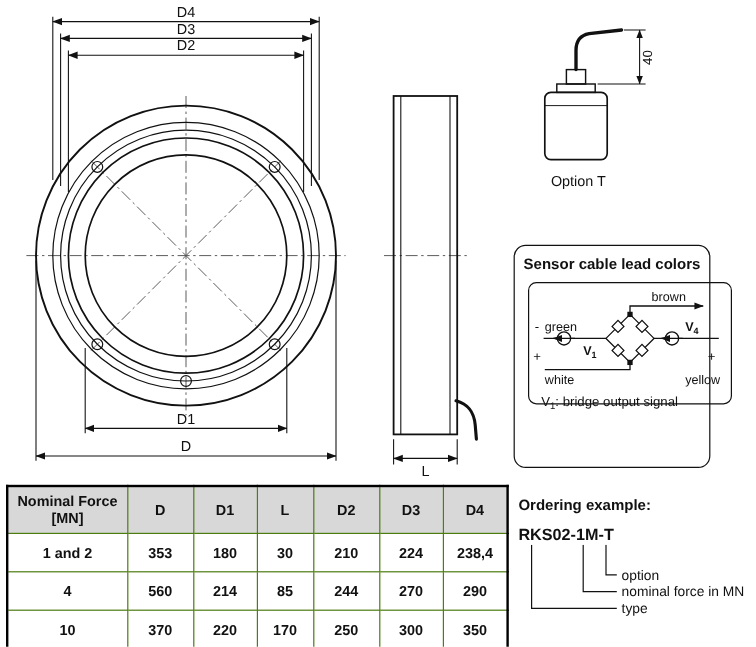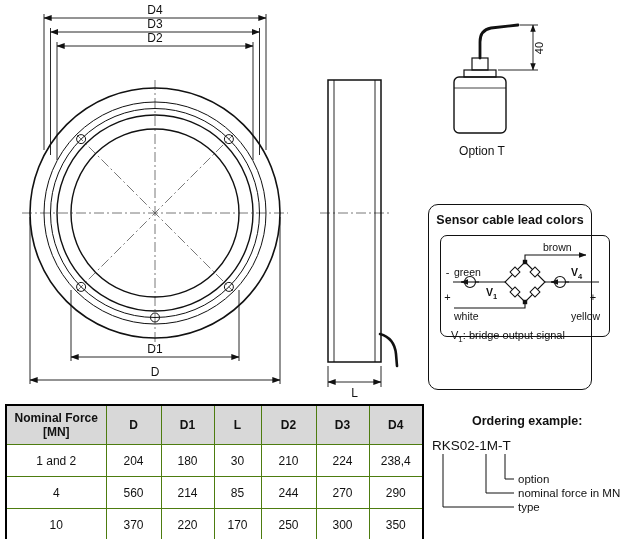--- a/index.html
+++ b/index.html
@@ -33,26 +33,26 @@
 
   
   #dim-table{
     position:absolute;left:5px;top:404px;border-collapse:collapse;
     border:2px solid #000;font-size:12px;background:#fff;
   }
   #dim-table th,#dim-table td{
     border:1px solid #4d7c0f;text-align:center;vertical-align:middle;padding:0 4px;
   }
   #dim-table th{background:#d8d8d8;font-weight:bold;height:38px;}
-  #dim-table td{height:31px;font-weight:normal;}
+  #dim-table td{height:31px;font-weight:bold;}
 
   
   #ordering{left:432px;top:414px;width:196px;}
-  #ordering .ord-title{font-weight:bold;font-size:12.5px;margin-left:40px;}
-  #ordering .ord-code{font-weight:normal;font-size:13.5px;margin-top:10px;}
+  #ordering .ord-title{font-weight:bold;font-size:12.5px;}
+  #ordering .ord-code{font-weight:bold;font-size:13.5px;margin-top:10px;}
 </style>
 </head>
 <body>
 
 <svg class="abs" style="left:0;top:0" width="420" height="400" viewBox="0 0 420 400">
   <defs>
     <marker id="ah" viewBox="0 0 10 10" refX="9.5" refY="5" markerWidth="9" markerHeight="9" orient="auto-start-reverse">
       <path d="M0,1.2 L10,5 L0,8.8 z" fill="#111"></path>
     </marker>
   </defs>
@@ -220,21 +220,21 @@
       <th>D1</th>
       <th>L</th>
       <th>D2</th>
       <th>D3</th>
       <th>D4</th>
     </tr>
   </thead>
   <tbody>
     <tr>
       <td>1 and 2</td>
-      <td>204</td>
+      <td>353</td>
       <td>180</td>
       <td>30</td>
       <td>210</td>
       <td>224</td>
       <td>238,4</td>
     </tr>
     <tr>
       <td>4</td>
       <td>560</td>
       <td>214</td>

